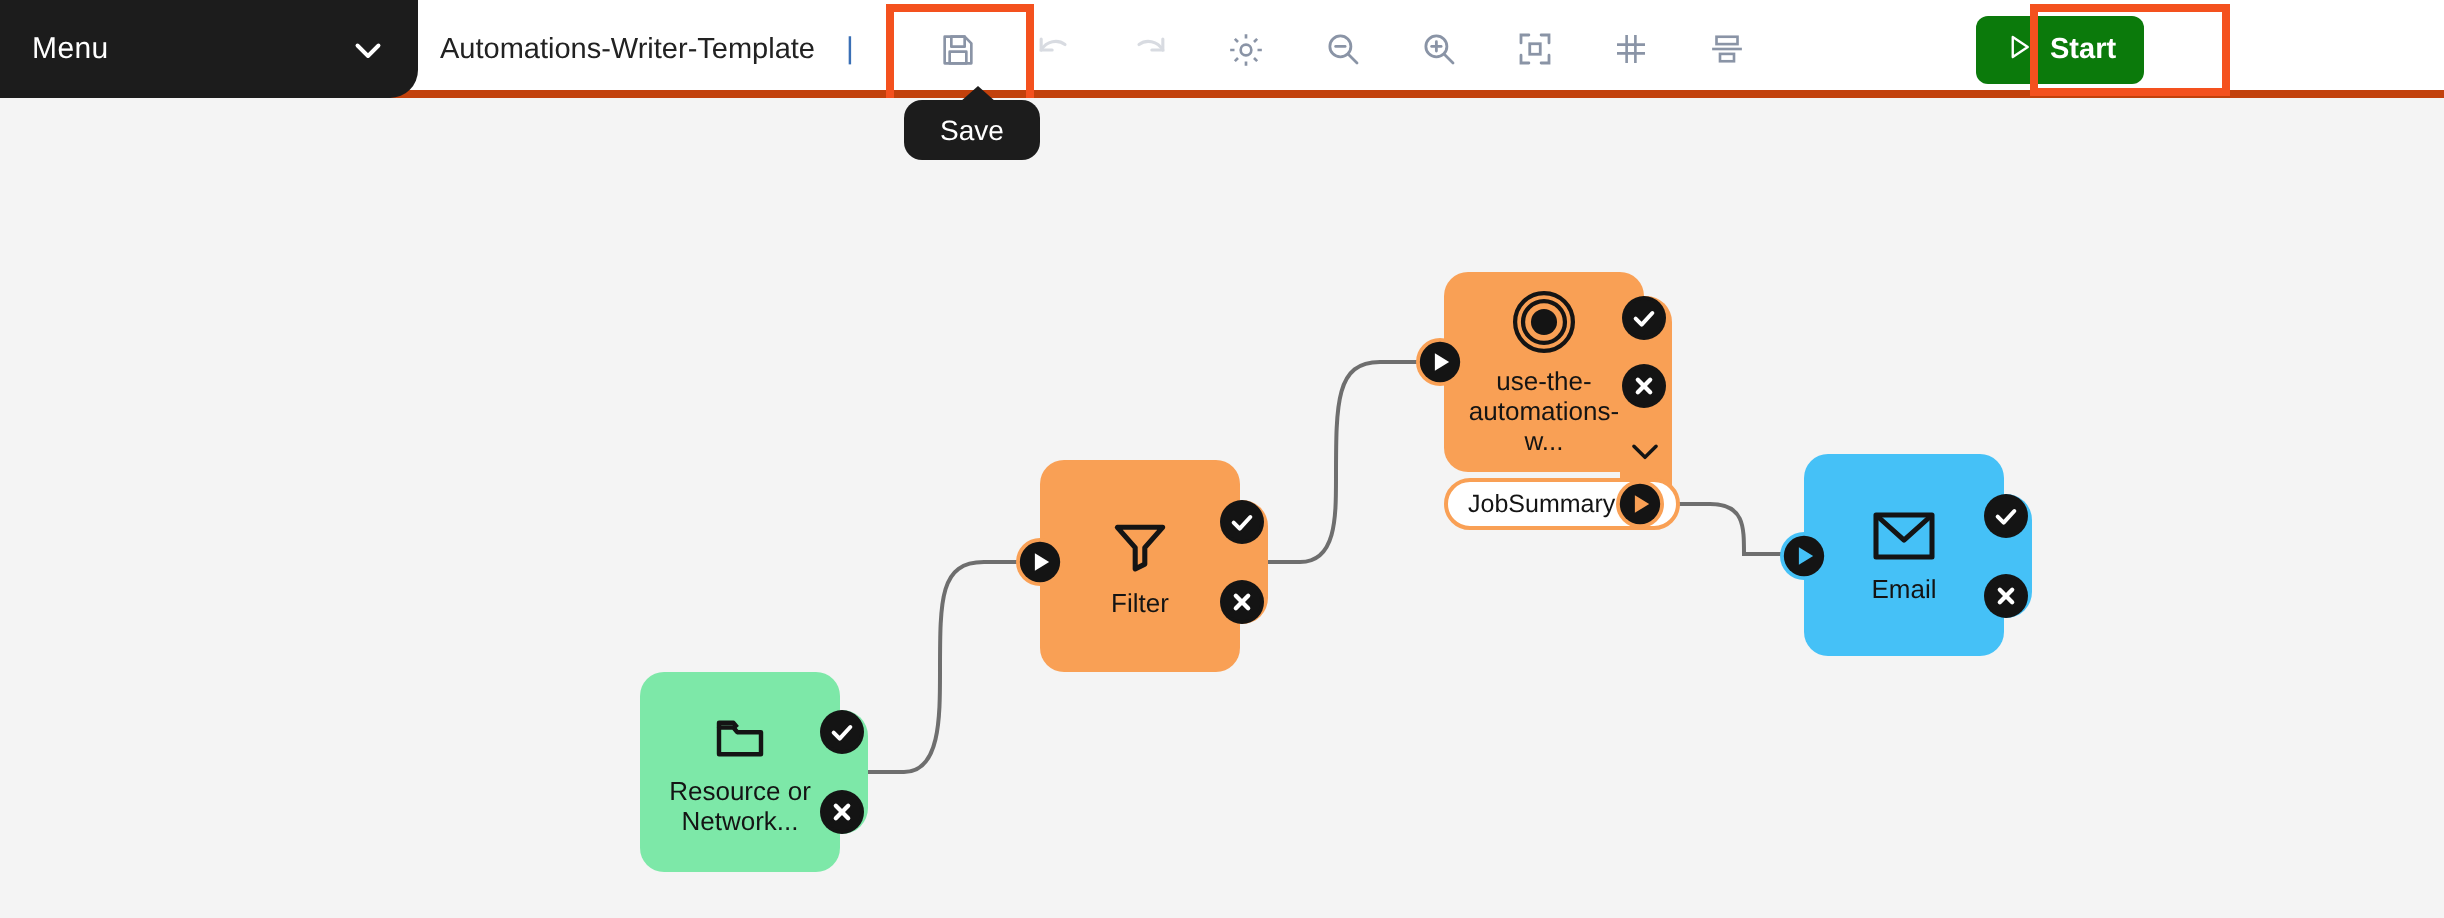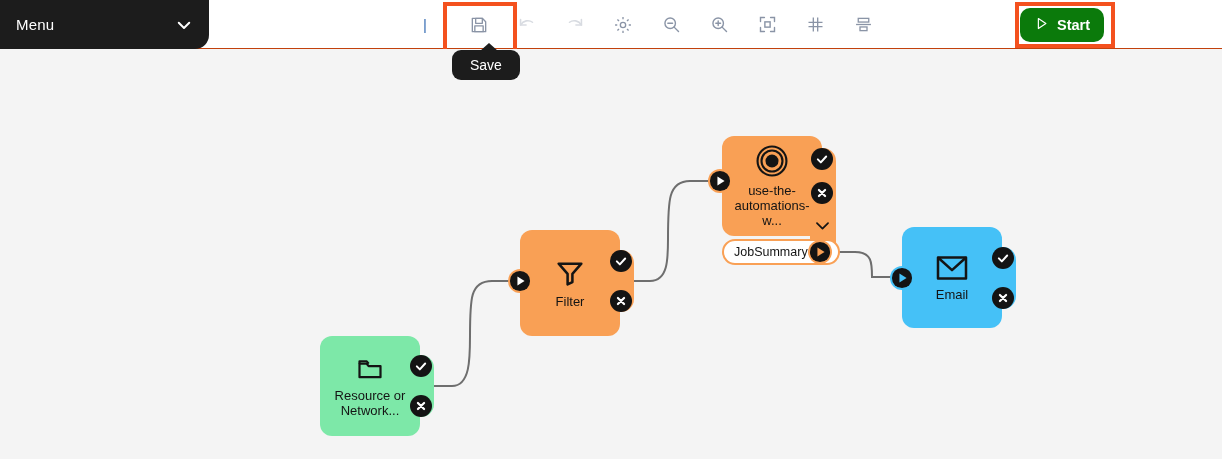--- a/index.html
+++ b/index.html
@@ -9,21 +9,21 @@
     background: #ffffff;
     overflow: hidden;
   }
   #app { position: relative; width: 1222px; height: 459px; }
 
   
   .header {
     position: absolute; left: 0; top: 0;
     width: 1222px; height: 49px;
     background: #ffffff;
-    border-bottom: 1px solid #c2410c;
+    border-bottom: 4px solid #c2410c;
   }
   .menu-box {
     position: absolute; left: 0; top: 0;
     width: 209px; height: 49px;
     background: #1c1c1c;
     border-bottom-right-radius: 14px;
     display: flex; align-items: center;
     padding: 0 16px;
     cursor: pointer;
   }
@@ -82,21 +82,21 @@
   
   .gbtn {
     position: absolute; top: 8px; height: 34px;
     background: #0b7a0b; color: #ffffff;
     border: none; border-radius: 6px;
     display: flex; align-items: center; gap: 8px;
     padding: 0 14px;
     font-size: 14.5px; font-weight: bold;
     cursor: pointer;
   }
-  #btn-start { left: 1020px; border-radius: 10px; }
+  #btn-start { left: 988px; }
   #btn-debug { left: 1122px; }
 
   
   .canvas {
     position: absolute; left: 0; top: 49px;
     width: 1222px; height: 410px;
     background: #f4f4f4;
   }
   .edges { position: absolute; left: 0; top: 0; width: 1222px; height: 410px; }
 
@@ -163,20 +163,21 @@
 
     <div class="menu-box">
       <span class="menu-label">Menu</span>
       <span class="menu-chev">
         <svg width="18" height="18" viewBox="0 0 24 24" fill="none" stroke="#ffffff" stroke-width="2.6" stroke-linecap="round" stroke-linejoin="round">
             <polyline points="5 9 12 16 19 9"></polyline>
           </svg>
       </span>
     </div>
 
+    <div class="doc-title">Automations-Writer-Template</div>
     <div class="doc-sep">|</div>
 
     <div class="tbar">
       <div class="tbtn">
         <svg width="20" height="20" viewBox="0 0 24 24" fill="none" stroke="#8a94a6" stroke-width="1.6" stroke-linejoin="round">
             <path d="M4 4h12l4 4v12H4z"></path>
             <rect x="8" y="4" width="8" height="6"></rect>
             <rect x="7" y="13" width="10" height="7"></rect>
           </svg>
       </div>

